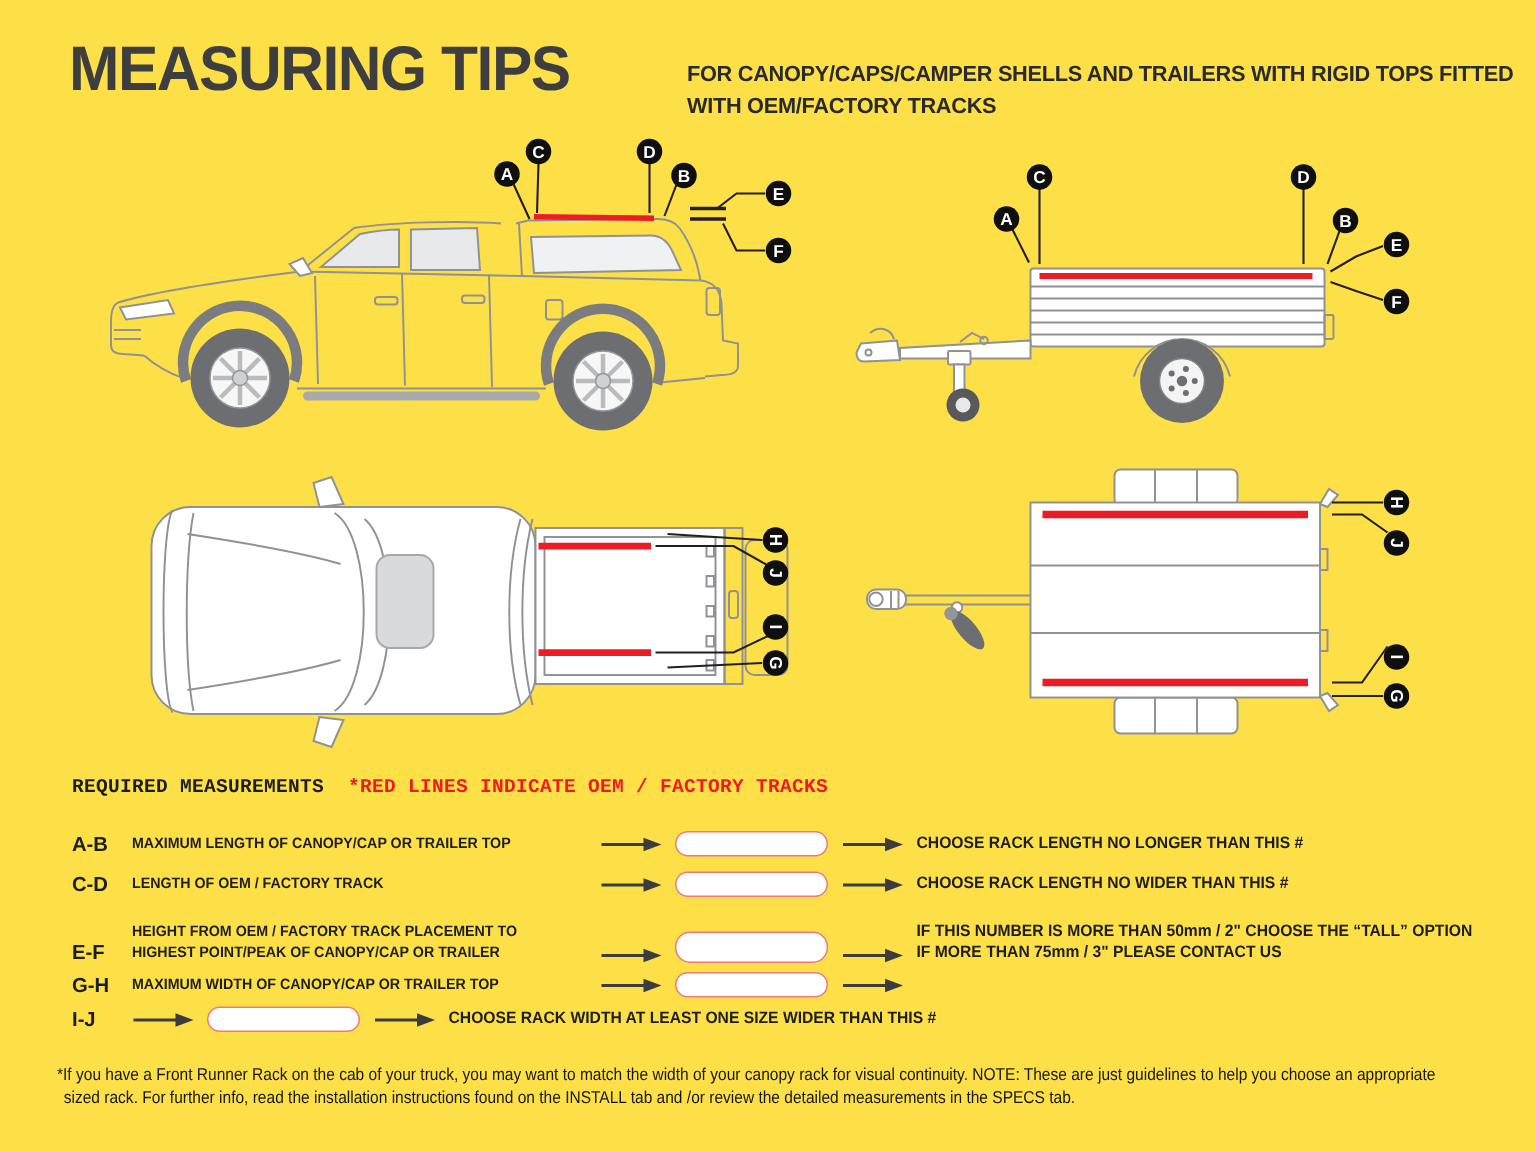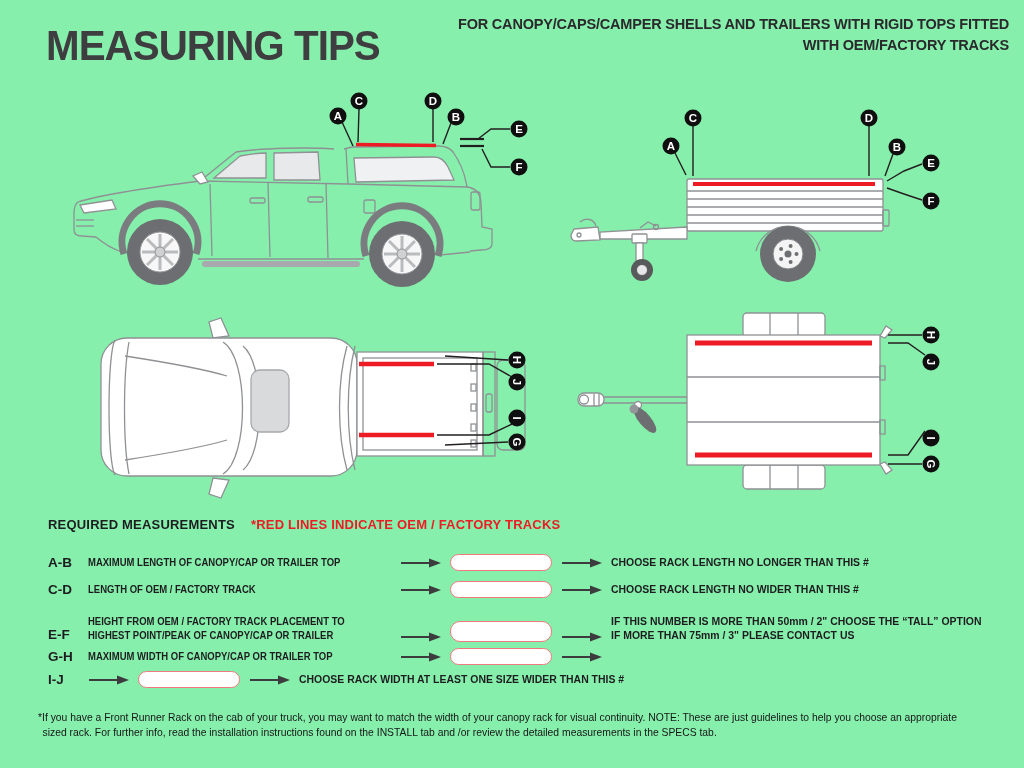--- a/index.html
+++ b/index.html
@@ -1,33 +1,33 @@
 <!DOCTYPE html>
 <html><head>
 <meta charset="utf-8">
 <style>
   html,body { margin:0; padding:0; background:#fff; }
-  .page { position:relative; width:1024px; height:768px; background:#86efac;
+  .page { position:relative; width:1024px; height:768px; background:#fde047;
           font-family:"Liberation Sans", sans-serif; overflow:hidden; }
 
   .title { position:absolute; left:46px; top:22px; font-size:42px; font-weight:800;
            color:#3e3e40; letter-spacing:-1px; white-space:nowrap;
            transform:scaleX(0.96); transform-origin:left top; }
-  .subtitle { position:absolute; left:458px; top:14px; font-size:14.5px; font-weight:700;
-              color:#2a2a2c; line-height:21px; letter-spacing:-0.2px;text-align:right; }
+  .subtitle { position:absolute; left:458px; top:40px; font-size:14.5px; font-weight:700;
+              color:#2a2a2c; line-height:21px; letter-spacing:-0.2px; }
   .subtitle div { white-space:nowrap; }
 
   .diagram { position:absolute; }
   #truck-side   { left:50px;  top:92px;  }
   #trailer-side { left:570px; top:98px;  }
   #truck-top    { left:85px;  top:312px; }
   #trailer-top  { left:570px; top:310px; }
 
   .req-line { position:absolute; left:48px; top:517px; display:flex; gap:16px;
-              font-size:13px; font-weight:700; color:#1d1d1f; letter-spacing:0.2px; }
+              font-size:13px; font-weight:700; color:#1d1d1f; letter-spacing:0.2px;font-family:Liberation Mono, monospace; }
   .req-red  { color:#ed1c24; }
 
   .rows { position:absolute; left:48px; top:549px; width:968px; }
   .mrow  { display:flex; align-items:center; height:27px; }
   .mrow.tall { height:40px; margin-top:-1px;align-items:flex-end; }
   .mrow.r4 { margin-top:1px; }
   .mrow.r5 { margin-top:-4px; }
   .mkey  { width:40px; flex:none; font-size:13.5px; font-weight:700; color:#1d1d1f; }
   .mdesc { width:312px; flex:none; font-size:10px; font-weight:700; color:#1d1d1f;
            line-height:13.5px; }

